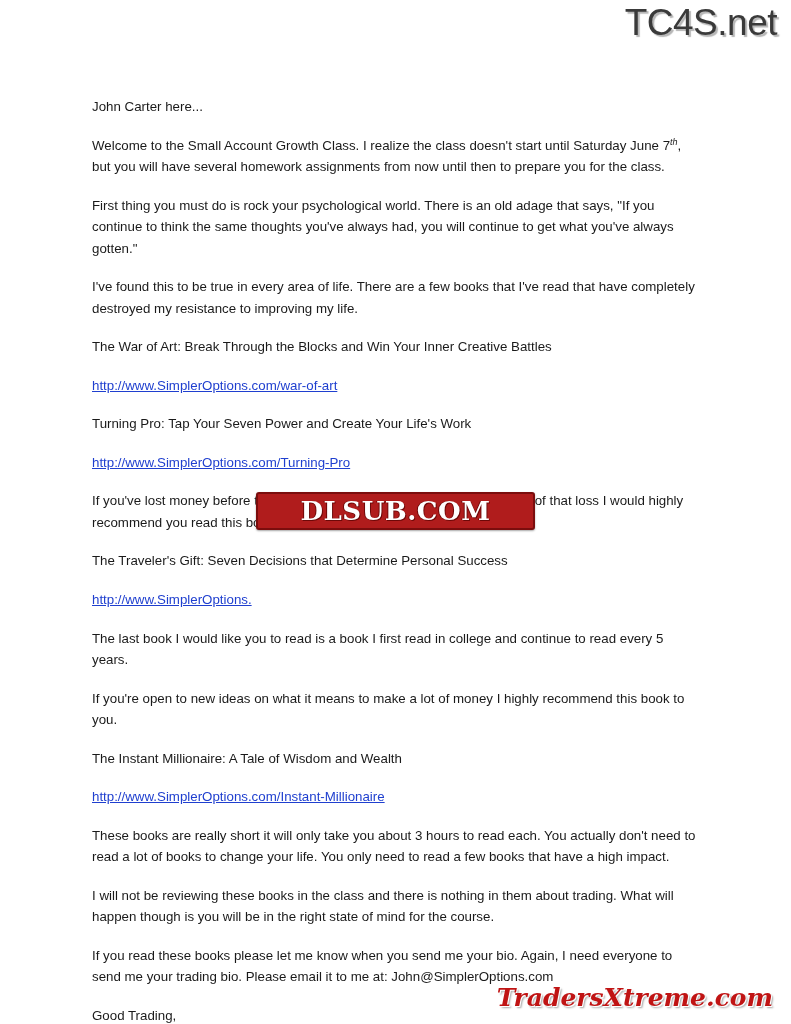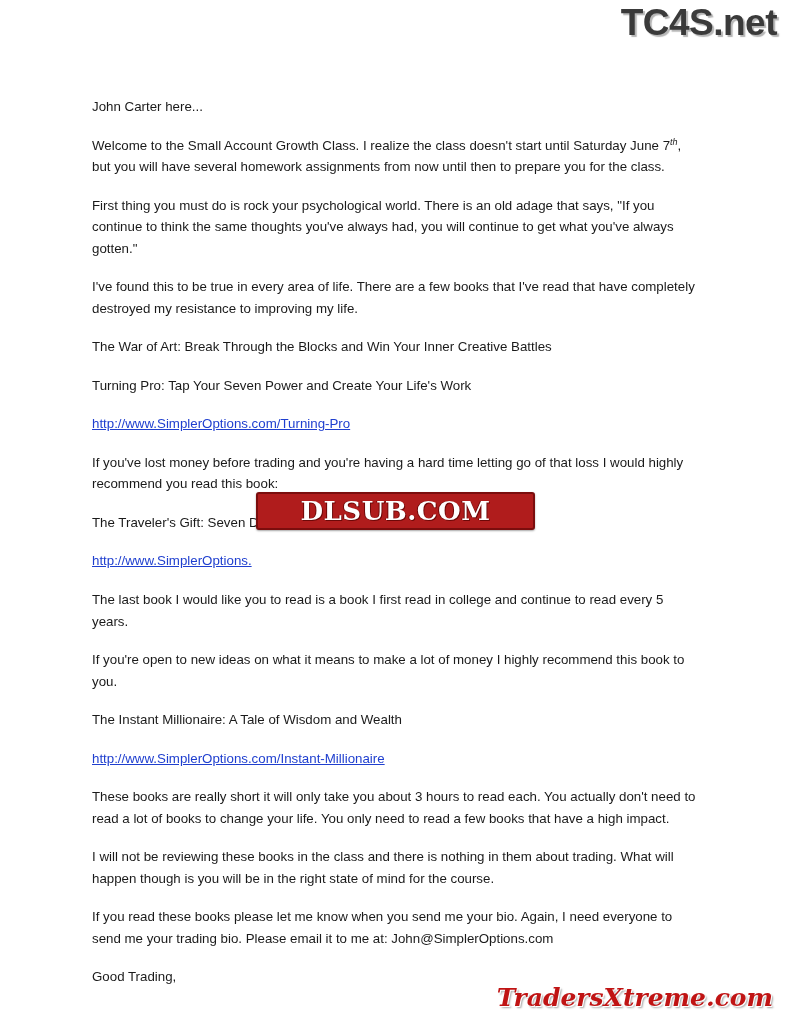--- a/index.html
+++ b/index.html
@@ -15,21 +15,21 @@
     color: #000000;
     overflow: hidden;
   }
 
   
   .top-watermark {
     position: absolute;
     top: 4px;
     right: 14px;
     font-family: "Liberation Sans", sans-serif;
-    font-weight: bold;
+    font-weight: normal;
     font-size: 37px;
     letter-spacing: -0.5px;
     color: #3a3a3a;
     text-shadow: 2px 2px 1px rgba(120,120,120,0.55);
     line-height: 1;
   }
 
   
   .page {
     position: absolute;
@@ -122,20 +122,23 @@
   <p class="para">
     <span>Welcome to the Small Account Growth Class. I realize the class doesn't start until Saturday June 7</span><sup>th</sup><span>, but you will have several homework assignments from now until then to prepare you for the class.</span>
   </p>
 
   <p class="para">First thing you must do is rock your psychological world. There is an old adage that says, "If you continue to think the same thoughts you've always had, you will continue to get what you've always gotten."</p>
 
   <p class="para">I've found this to be true in every area of life. There are a few books that I've read that have completely destroyed my resistance to improving my life.</p>
 
   <p class="para">The War of Art: Break Through the Blocks and Win Your Inner Creative Battles</p>
 
+  <div class="link-row">
+    <a class="link" href="#">http://www.SimplerOptions.com/war-of-art</a>
+  </div>
 
   <p class="para">Turning Pro: Tap Your Seven Power and Create Your Life's Work</p>
 
   <div class="link-row">
     <a class="link" href="#">http://www.SimplerOptions.com/Turning-Pro</a>
   </div>
 
   <p class="para">If you've lost money before trading and you're having a hard time letting go of that loss I would highly recommend you read this book:</p>
 
   <p class="para">The Traveler's Gift: Seven Decisions that Determine Personal Success</p>

